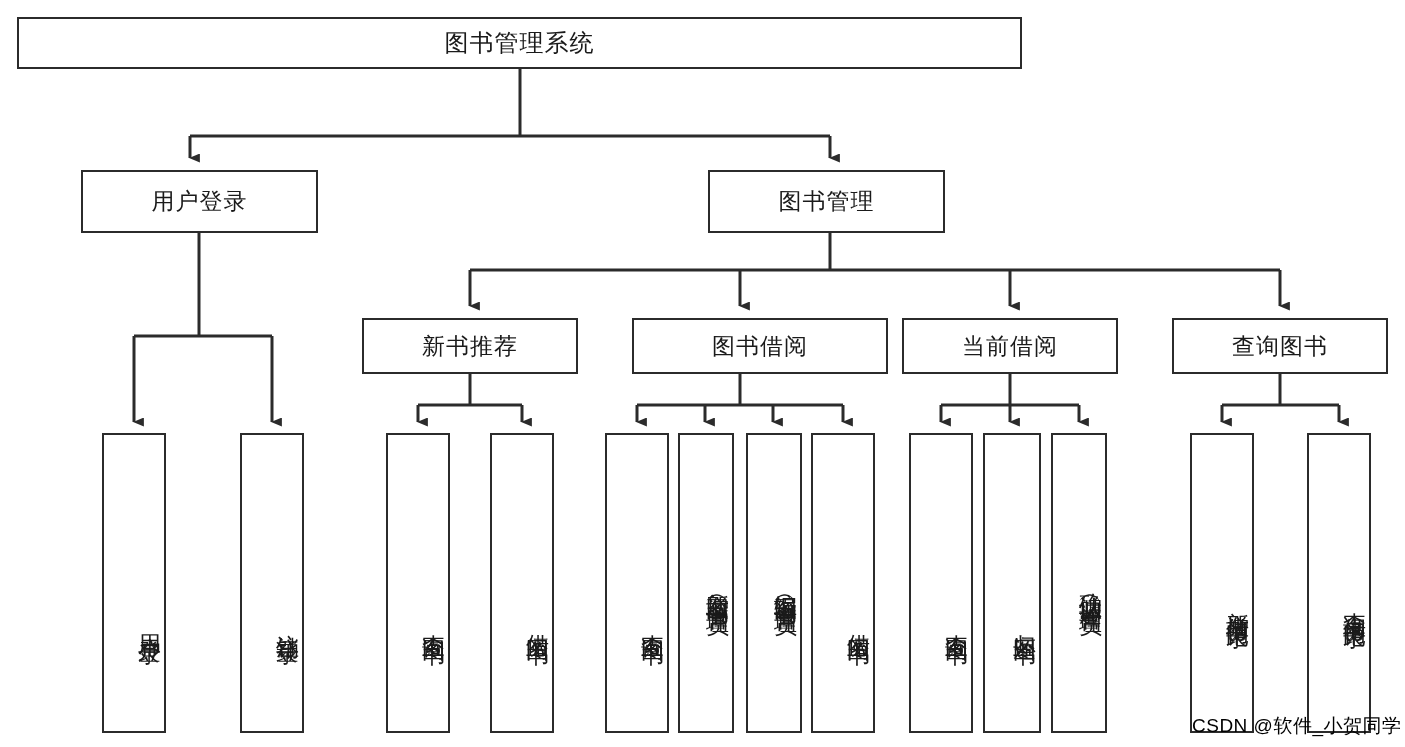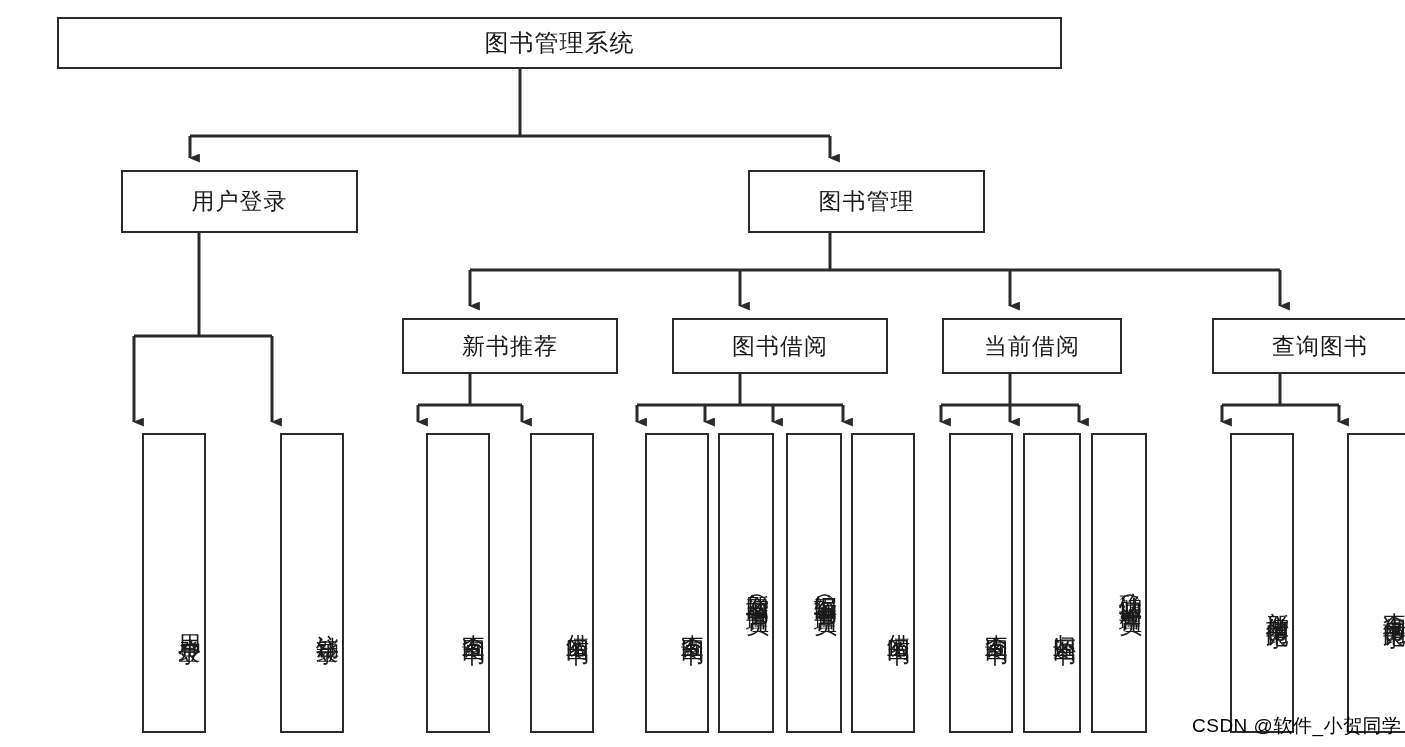--- a/index.html
+++ b/index.html
@@ -28,21 +28,20 @@
   }
   .node {
     position: absolute;
     box-sizing: border-box;
     border: 2px solid #2b2b2b;
     background: #ffffff;
     display: flex;
     align-items: center;
     justify-content: center;
     color: #1a1a1a;
-    margin-left: 40px;
   }
   .node.horiz {
     font-size: 23px;
     line-height: 1.25;
     letter-spacing: 1px;
     white-space: nowrap;
   }
   .node.root {
     font-size: 24px;
   }
@@ -135,24 +134,24 @@
   <div class="node horiz" style="left:81px; top:170px; width:237px; height:63px;">
     <span>用户登录</span>
   </div>
   <div class="node horiz" style="left:708px; top:170px; width:237px; height:63px;">
     <span>图书管理</span>
   </div>
 
   <div class="node horiz" style="left:362px; top:318px; width:216px; height:56px;">
     <span>新书推荐</span>
   </div>
-  <div class="node horiz" style="left:632px; top:318px; width:216px; height:56px;">
+  <div class="node horiz" style="left:632px; top:318px; width:256px; height:56px;">
     <span>图书借阅</span>
   </div>
-  <div class="node horiz" style="left:902px; top:318px; width:180px; height:56px;">
+  <div class="node horiz" style="left:902px; top:318px; width:216px; height:56px;">
     <span>当前借阅</span>
   </div>
   <div class="node horiz" style="left:1172px; top:318px; width:216px; height:56px;">
     <span>查询图书</span>
   </div>
 
   <div class="node vert" style="left:102px; top:433px; width:64px; height:300px; padding-top:78px;">
     <span class="vlabel">用户登录</span>
   </div>
   <div class="node vert" style="left:240px; top:433px; width:64px; height:300px; padding-top:78px;">

